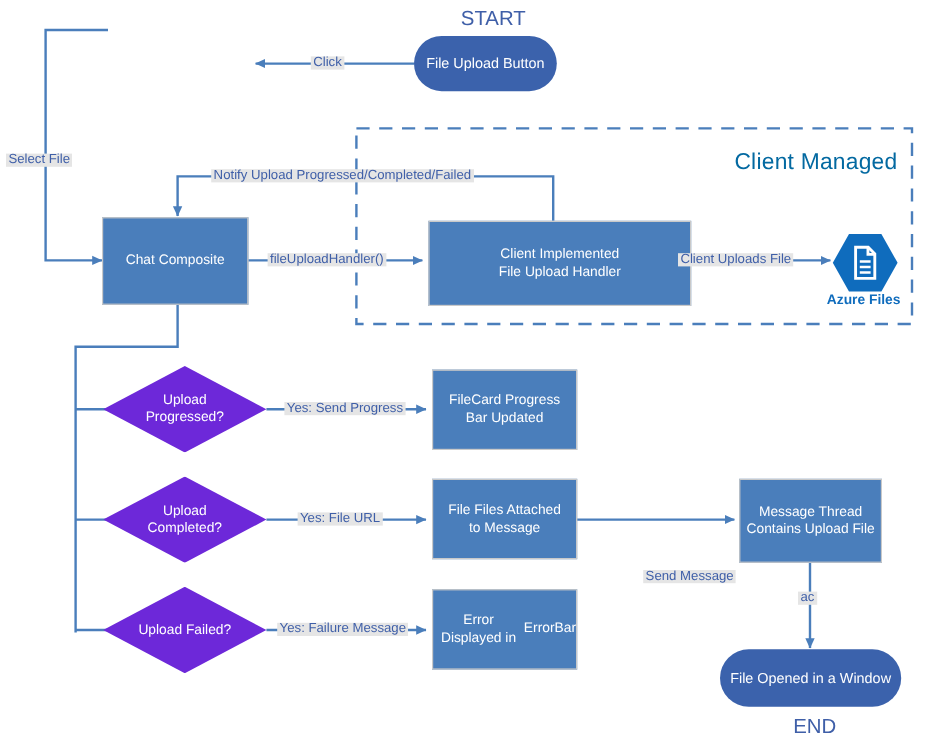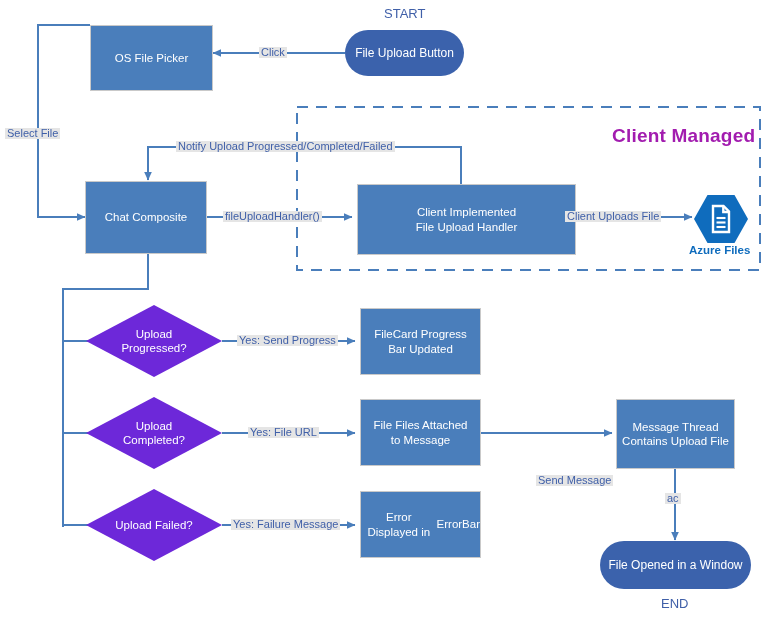--- a/index.html
+++ b/index.html
@@ -12,23 +12,23 @@
 
   .node{position:absolute;box-sizing:border-box;display:flex;align-items:center;
         justify-content:center;text-align:center;color:#ffffff;line-height:1.25;}
   .rect{background:#4a7ebb;border:1px solid #c9c9c9;font-size:11.5px;}
   .diamond{background:#6d28d9;font-size:11.5px;
            clip-path:polygon(50% 0%,100% 50%,50% 100%,0% 50%);border:0;}
   .terminator{background:#3b62ac;border-radius:999px;font-size:12px;}
 
   .edge-label{position:absolute;color:#3f5fa8;font-size:11px;background:#e5e5e5;
               padding:0 2px;white-space:nowrap;line-height:1;}
-  .anno{position:absolute;color:#3f5fa8;font-size:13px;white-space:nowrap;line-height:1;}
-  .group-title{position:absolute;color:#a21caf;font-size:19px;white-space:nowrap;
-               line-height:1;letter-spacing:.2px;font-weight:bold;}
+  .anno{position:absolute;color:#3f5fa8;font-size:17px;white-space:nowrap;line-height:1;}
+  .group-title{position:absolute;color:#0369a1;font-size:19px;white-space:nowrap;
+               line-height:1;letter-spacing:.2px;}
   .azure-label{position:absolute;color:#0f6cbd;font-size:11.5px;font-weight:bold;
                white-space:nowrap;line-height:1;}
   .azure-icon{position:absolute;}
 </style>
 </head>
 <body>
 
 <div id="canvas">
 
   <svg id="svg-layer" viewBox="0 0 771 619" xmlns="http://www.w3.org/2000/svg">
@@ -63,23 +63,20 @@
       <path d="M675,469 L675,540" marker-end="url(#arw)"></path>
     </g>
 
     <rect x="297" y="107" width="463" height="163" fill="none" stroke="#4a7ebb" stroke-width="2" stroke-dasharray="11 8"></rect>
   </svg>
 
   <div class="node terminator" style="left:345px;top:30px;width:119px;height:46px;">
     <span>File Upload Button</span>
   </div>
 
-  <div class="node rect" style="left:90px;top:25px;width:123px;height:66px;">
-    <span>OS File Picker</span>
-  </div>
 
   <div class="node rect" style="left:85px;top:181px;width:122px;height:73px;">
     <span>Chat Composite</span>
   </div>
 
   <div class="node rect" style="left:357px;top:184px;width:219px;height:71px;flex-direction:column;">
     <span>Client Implemented</span>
     <span>File Upload Handler</span>
   </div>
 

